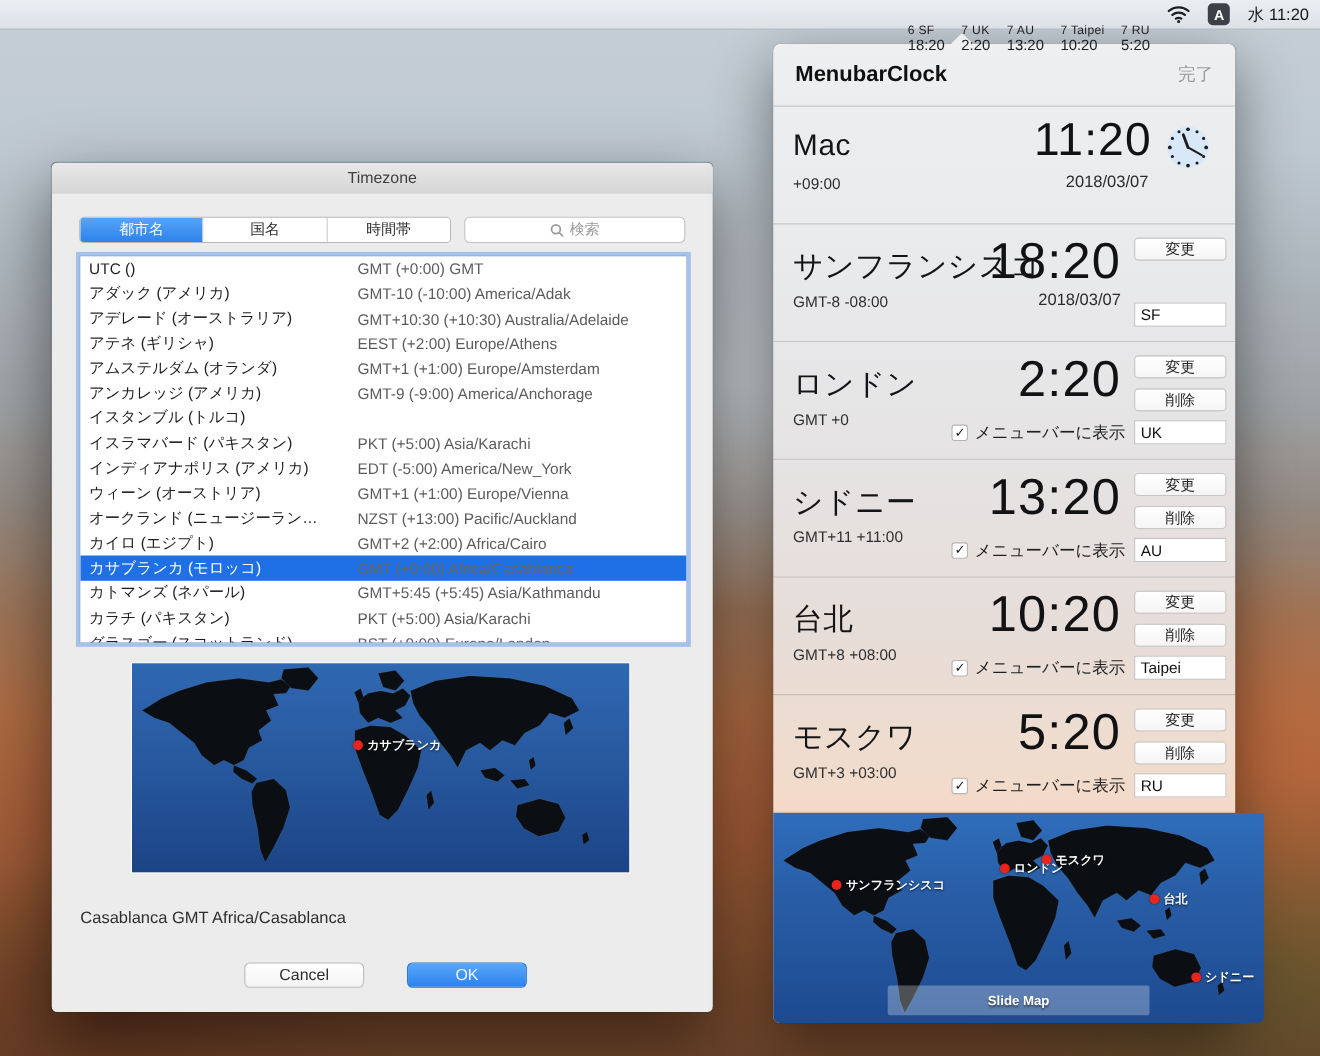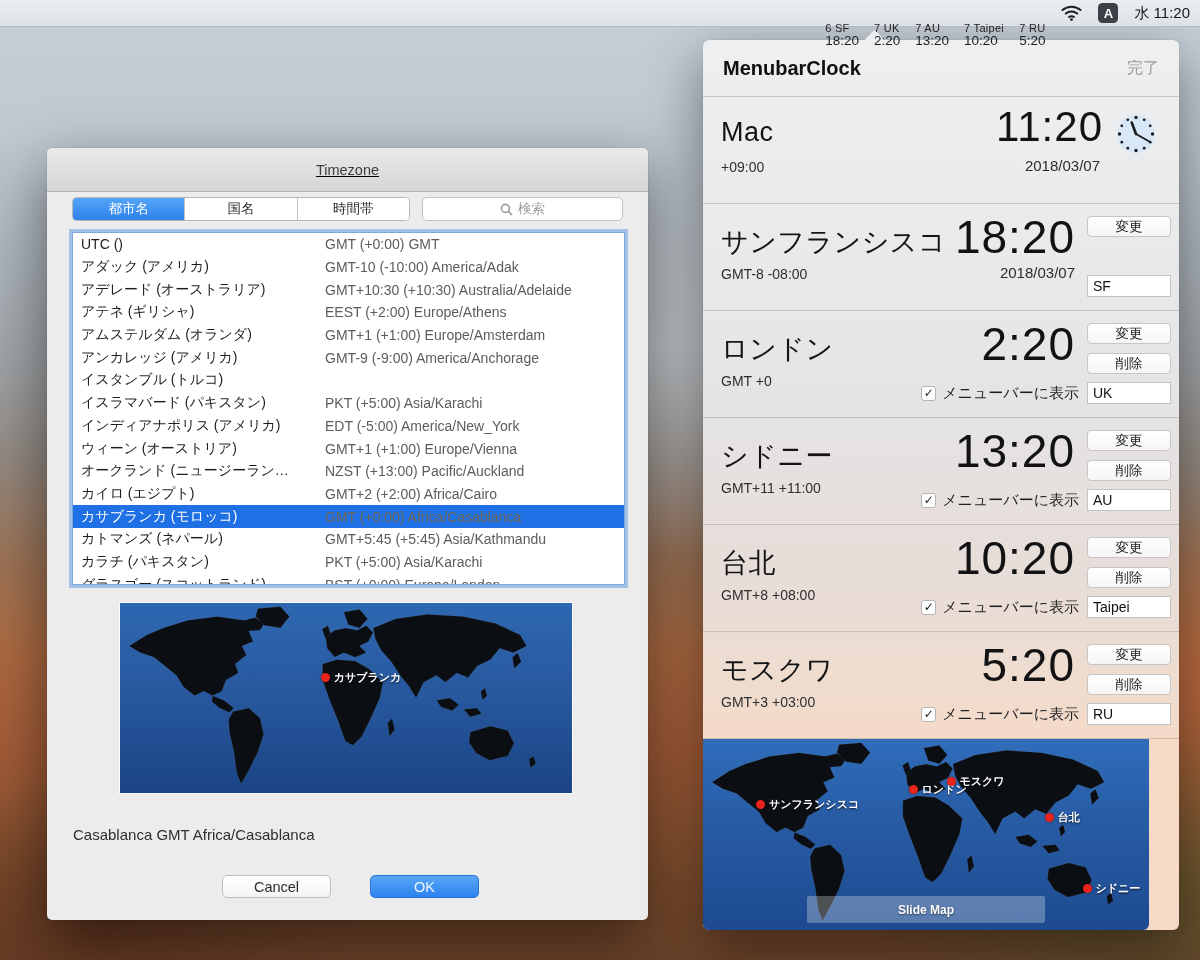--- a/index.html
+++ b/index.html
@@ -29,24 +29,24 @@
   .mb-wifi svg { display:block; }
   .mb-ime { width:20px; height:20px; border-radius:4.5px; background:#3c4148;
     color:#fff; font-weight:bold; font-size:13px; display:flex;
     align-items:center; justify-content:center; }
   .mb-sysclock { font-size:15px; color:#161616; }
 
   
   .dialog { position:absolute; left:47px; top:148px; width:601px; height:772px;
     background:#ececec; border-radius:5px;
     box-shadow:0 22px 60px rgba(0,0,0,.5), 0 0 1px rgba(0,0,0,.4); z-index:10; }
-  .dlg-titlebar { height:44px; border-radius:5px 5px 0 0;
+  .dlg-titlebar { height:28px; border-radius:5px 5px 0 0;
     background:linear-gradient(180deg,#e9e9e9,#d6d6d6);
     border-bottom:1px solid #b3b3b3;
-    display:flex; align-items:center; justify-content:center;text-decoration:underline; }
+    display:flex; align-items:center; justify-content:center; }
   .dlg-title { font-size:14.5px; color:#3f3f3f; }
 
   .seg { position:absolute; left:25px; top:49px; width:338px; height:24px;
     display:flex; border:1px solid #b6b6b6; border-radius:4.5px;
     overflow:hidden; background:#fff; }
   .seg-btn { flex:1; font-size:13.5px; color:#2b2b2b; background:#fff;
     border:none; border-right:1px solid #c4c4c4; cursor:default; }
   .seg-btn:last-child { border-right:none; }
   .seg-btn.sel { background:linear-gradient(180deg,#55a5f8,#2e82ea); color:#fff; }
 
@@ -80,21 +80,21 @@
 
   .dlg-footer-text { position:absolute; left:26px; top:678px; font-size:15px; color:#2e2e2e; }
   .dlg-btn { position:absolute; top:727px; width:109px; height:23px;
     border-radius:5px; font-size:14.5px; cursor:default; }
   .btn-cancel { left:175px; background:linear-gradient(180deg,#ffffff,#f3f3f3);
     border:1px solid #bdbdbd; color:#2c2c2c; }
   .btn-ok { left:323px; background:linear-gradient(180deg,#58a7f9,#2c82ee);
     border:1px solid #2a76d8; color:#eef4fd; }
 
   
-  .panel { position:absolute; left:703px; top:40px; width:476px; height:890px;
+  .panel { position:absolute; left:703px; top:40px; width:420px; height:890px;
     border-radius:6px;
     background:linear-gradient(180deg,#edeff1 0%,#e9eaec 22%,#e5e3e4 42%,
       #e7ddd8 60%,#f0dccd 74%,#f6d9c6 79%);
     box-shadow:0 18px 55px rgba(0,0,0,.45), 0 0 1px rgba(0,0,0,.35); z-index:20; }
   .panel::before { content:""; position:absolute; top:-7px; left:164px;
     width:15px; height:15px; background:#edeff1; transform:rotate(45deg);
     border-radius:2px; }
   .p-header { position:relative; height:57px; display:flex; align-items:center;
     justify-content:space-between; padding:0 20px;
     border-bottom:1px solid rgba(0,0,0,.16); }

